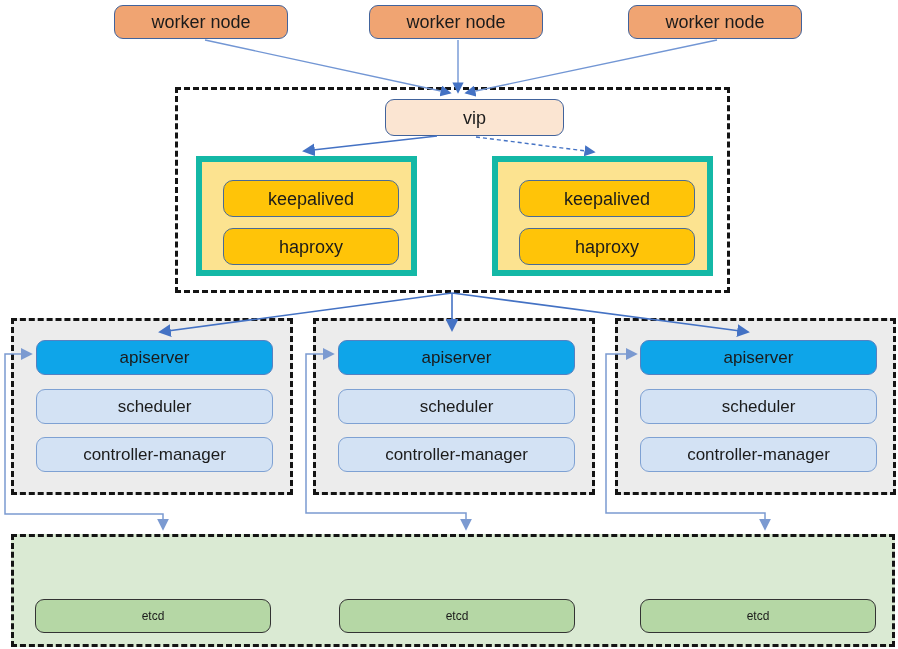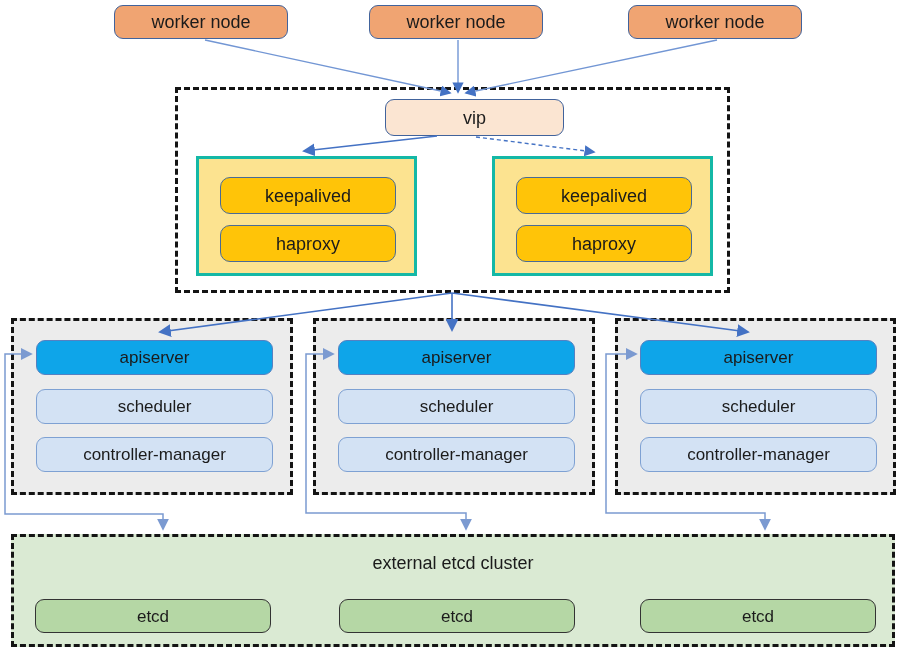--- a/index.html
+++ b/index.html
@@ -20,21 +20,21 @@
   .lb-cluster{
     position:absolute;left:175px;top:87px;width:555px;height:206px;
     border:3px dashed #141414;box-sizing:border-box;background:transparent;
   }
   .vip{
     left:369px;top:99px;width:179px;height:37px;border-radius:9px;
     background:#FBE5D2;border:1.6px solid #41639C;margin-left:16px;
   }
   .lb-group{
     position:absolute;top:156px;width:221px;height:120px;box-sizing:border-box;
-    background:#FCE390;border:3px solid #14b8a6;
+    background:#FCE390;border:6px solid #14b8a6;
   }
   .gold{
     left:21px;width:176px;height:37px;border-radius:10px;
     background:#FFC408;border:1.6px solid #4A6B95;
   }
   
   .cp{
     position:absolute;top:318px;width:282px;height:177px;box-sizing:border-box;
     background:#ECECEC;border:3px dashed #141414;
   }
@@ -44,21 +44,21 @@
   
   .etcd-cluster{
     position:absolute;left:11px;top:534px;width:884px;height:113px;box-sizing:border-box;
     background:#DAEAD3;border:3px dashed #141414;
   }
   .etcd-title{
     position:absolute;left:0;top:16px;width:100%;text-align:center;
     font-size:18px;color:#1b1b1b;
   }
   .etcd-box{
-    top:62px;width:236px;height:34px;border-radius:9px;font-size:17px;
+    top:62px;width:236px;height:34px;border-radius:9px;font-size:12px;
     background:#B5D7A5;border:1.6px solid #333333;
   }
   .wires{position:absolute;left:0;top:0;width:898px;height:649px;z-index:10;pointer-events:none;}
   .wire{fill:none;}
   .wire-worker{stroke:#7296D4;stroke-width:1.4;}
   .wire-strong{stroke:#4472C4;stroke-width:1.6;}
   .wire-dashed{stroke:#4472C4;stroke-width:1.4;stroke-dasharray:4 3;}
   .wire-elbow{stroke:#7B9AD1;stroke-width:1.5;}
 </style>
 </head>
@@ -127,21 +127,20 @@
     </div>
     <div class="box cp-box bluelight" style="top:68px;">
       <span>scheduler</span>
     </div>
     <div class="box cp-box bluelight" style="top:116px;">
       <span>controller-manager</span>
     </div>
   </div>
 
   <div class="etcd-cluster">
-    <div class="etcd-title">external etcd cluster</div>
     <div class="box etcd-box" style="left:21px;">
       <span>etcd</span>
     </div>
     <div class="box etcd-box" style="left:325px;">
       <span>etcd</span>
     </div>
     <div class="box etcd-box" style="left:626px;">
       <span>etcd</span>
     </div>
   </div>

